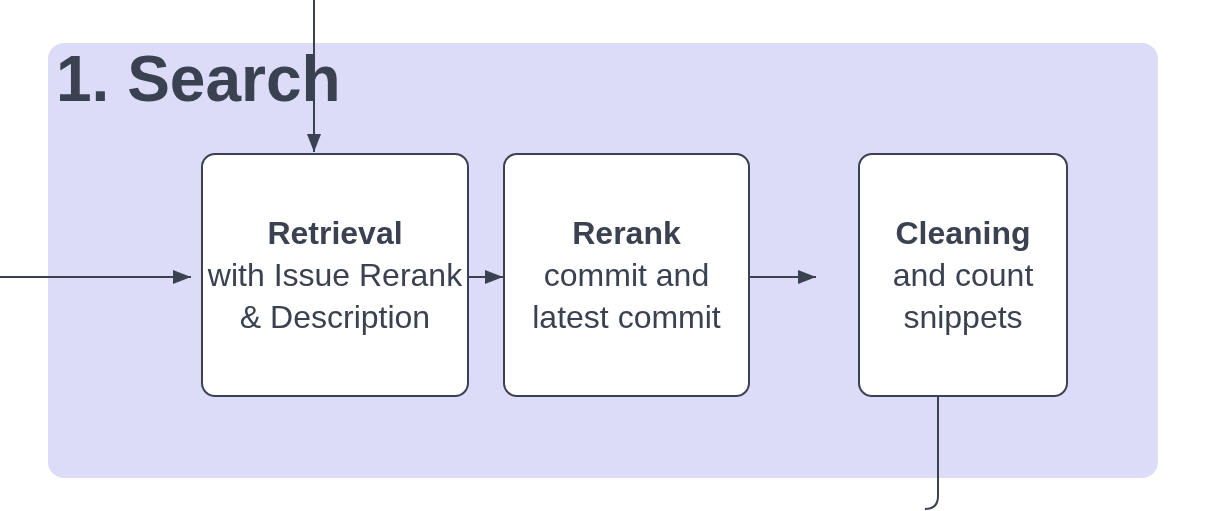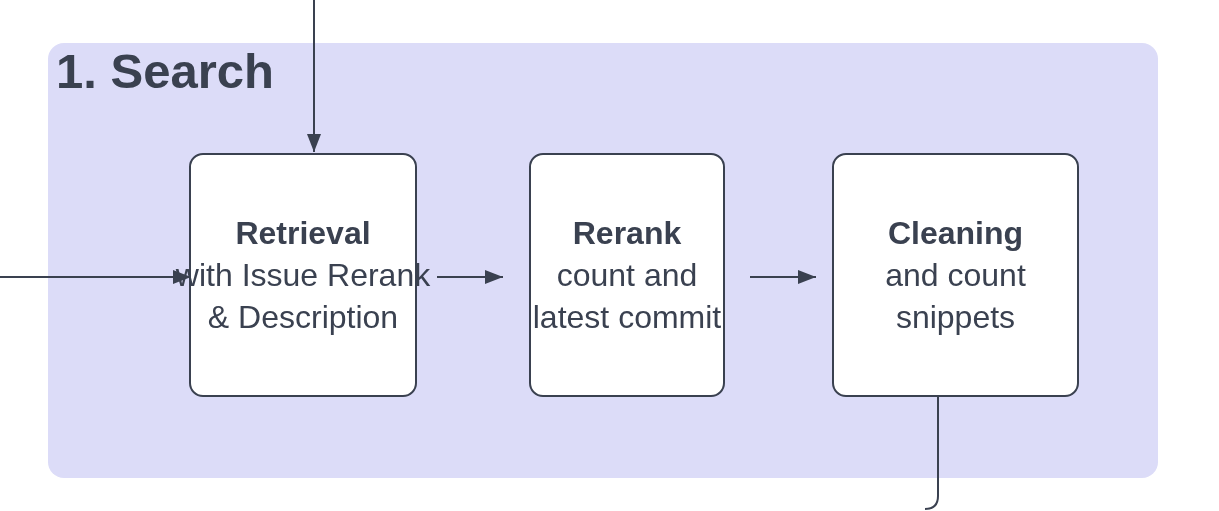--- a/index.html
+++ b/index.html
@@ -20,21 +20,21 @@
     top: 43px;
     width: 1110px;
     height: 435px;
     background: var(--group-fill, #dcdcf8);
     border-radius: 16px;
   }
   .group-title {
     position: absolute;
     left: 56px;
     top: 47px;
-    font-size: 49px;
+    font-size: 64px;
     line-height: 1;
     font-weight: 700;
     color: var(--text, #3a4150);
     letter-spacing: 0px;
     white-space: pre;
   }
   .connectors {
     position: absolute;
     left: 0;
     top: 0;
@@ -91,31 +91,31 @@
         <path class="arrowhead" d="M0,0 L18,7 L0,14 Z"></path>
       </marker>
     </defs>
     <line class="edge" x1="314" y1="0" x2="314" y2="152" marker-end="url(#arrow)"></line>
     <line class="edge" x1="0" y1="277" x2="191" y2="277" marker-end="url(#arrow)"></line>
     <line class="edge" x1="437" y1="277" x2="503" y2="277" marker-end="url(#arrow)"></line>
     <line class="edge" x1="750" y1="277" x2="816" y2="277" marker-end="url(#arrow)"></line>
     <path class="edge" d="M938,397 L938,496 Q938,509 925,509"></path>
   </svg>
 
-  <div class="node" style="left:189px; width:228px">
+  <div class="node" style="left:201px; width:268px">
     <div class="node-title">Retrieval</div>
     <div class="node-line">with Issue Rerank</div>
     <div class="node-line">&amp; Description</div>
   </div>
 
-  <div class="node" style="left:529px; width:196px">
+  <div class="node" style="left:503px; width:247px">
     <div class="node-title">Rerank</div>
-    <div class="node-line">count and</div>
+    <div class="node-line">commit and</div>
     <div class="node-line">latest commit</div>
   </div>
 
-  <div class="node" style="left:832px; width:247px">
+  <div class="node" style="left:858px; width:210px">
     <div class="node-title">Cleaning</div>
     <div class="node-line">and count</div>
     <div class="node-line">snippets</div>
   </div>
 
 </div>
 
 </body></html>

